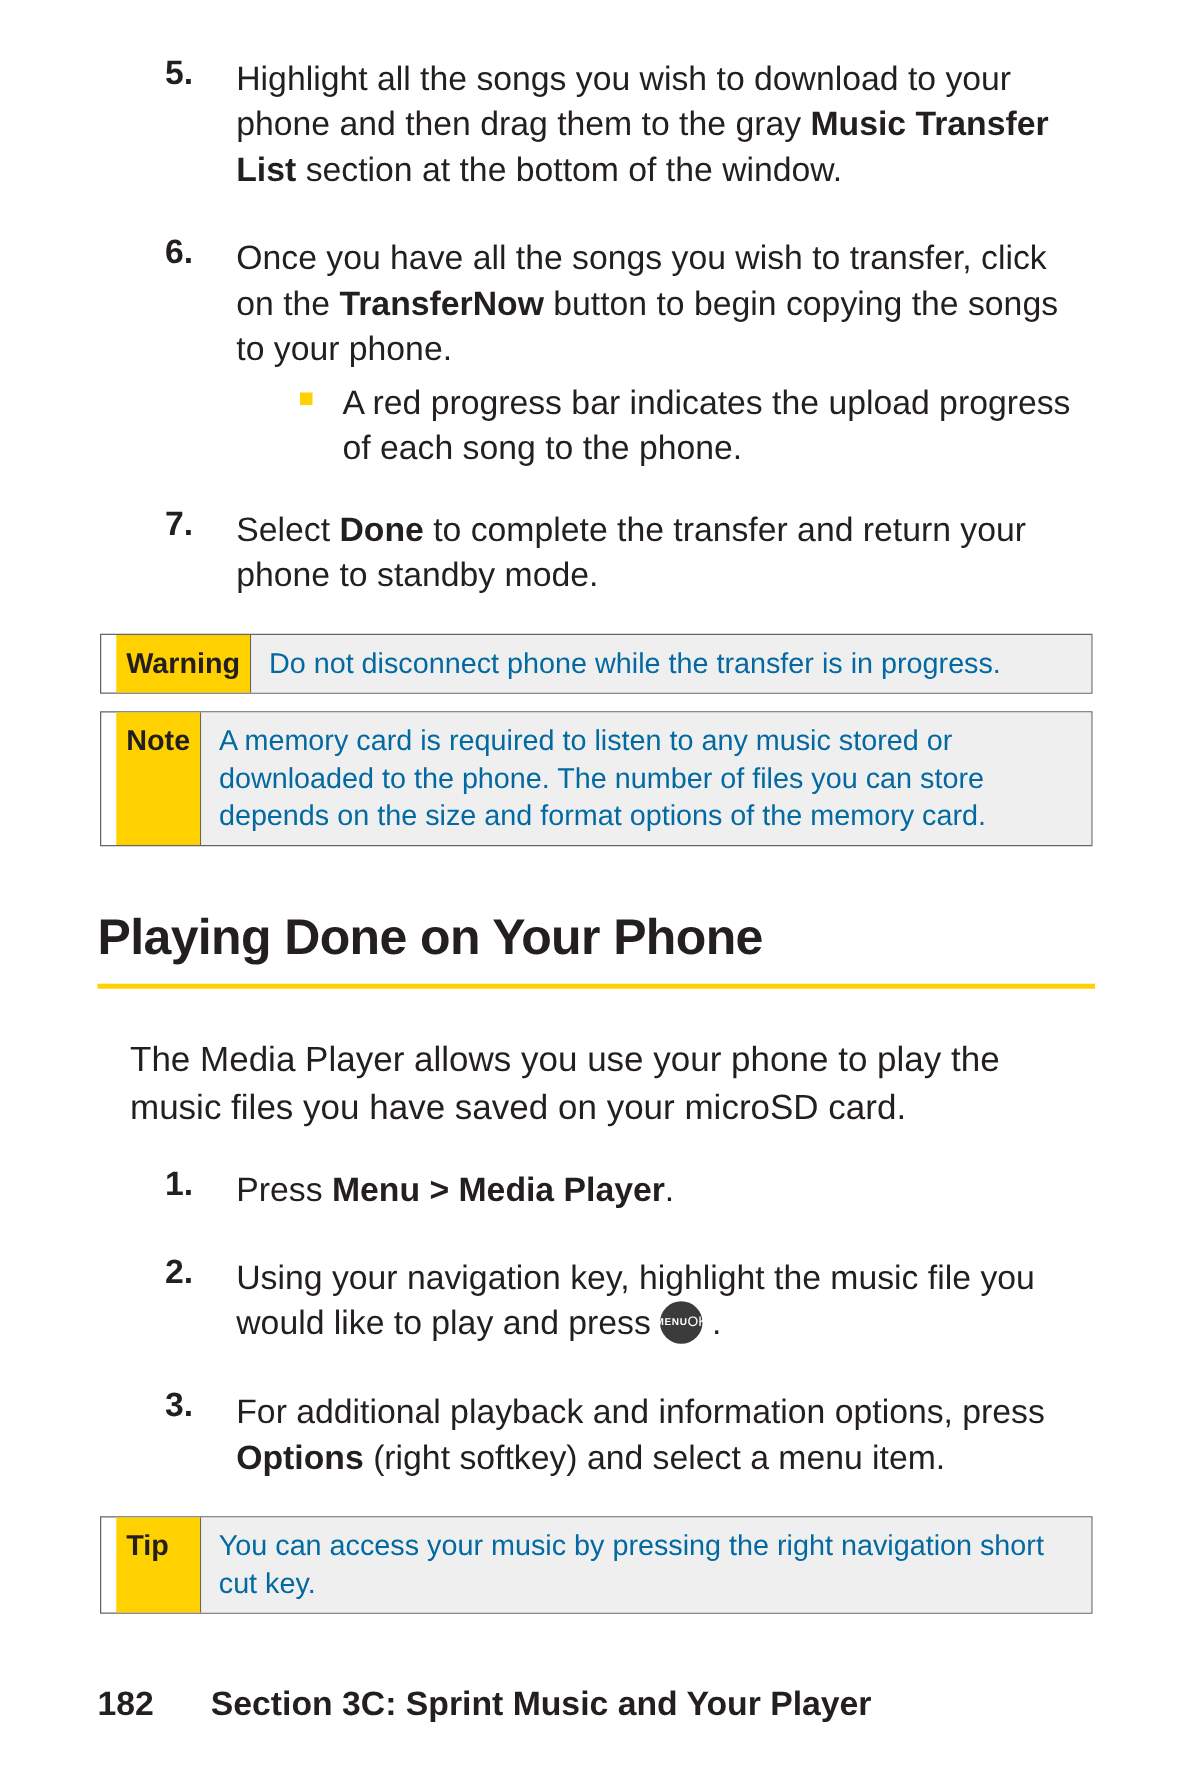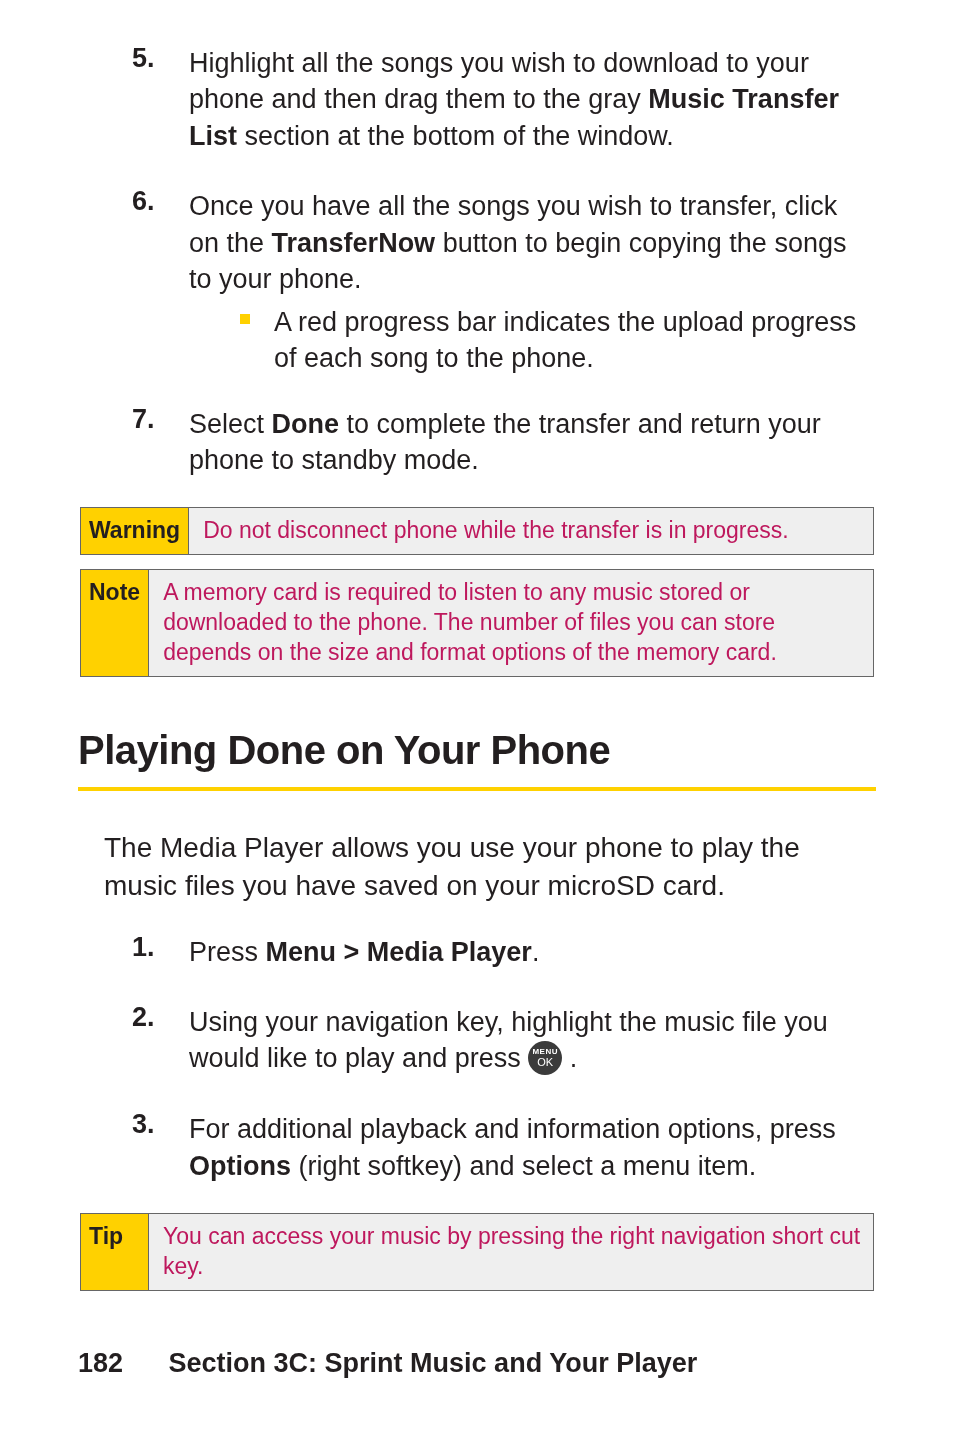--- a/index.html
+++ b/index.html
@@ -61,26 +61,27 @@
     line-height: 1.3;
   }
   .callout-label {
     background: #ffd100;
     font-weight: 700;
     padding: 8px 8px;
     border-right: 1px solid #666;
     white-space: nowrap;
     display: flex;
     align-items: flex-start;
+    margin-left: 12px;
   }
   .callout-body {
     background: #efefef;
     padding: 8px 12px 8px 14px;
     flex: 1;
-    color: #be185d;
+    color: #0369a1;
   }
   .callout.first {
     margin-top: 10px;
   }
   h1.section-title {
     font-size: 40px;
     font-weight: 700;
     margin-top: 46px;
     margin-bottom: 10px;
     letter-spacing: -0.5px;
@@ -94,21 +95,21 @@
     margin: 0 0 24px 26px;
     font-size: 28px;
   }
   .menu-ok {
     display: inline-flex;
     width: 34px;
     height: 34px;
     background: #3b3b3b;
     border-radius: 50%;
     vertical-align: middle;
-    flex-direction: column;
+    flex-direction: row;
     align-items: center;
     justify-content: center;
     color: #fff;
     position: relative;
     top: -2px;
   }
   .menu-ok .m {
     font-size: 8px;
     font-weight: 700;
     line-height: 1;

